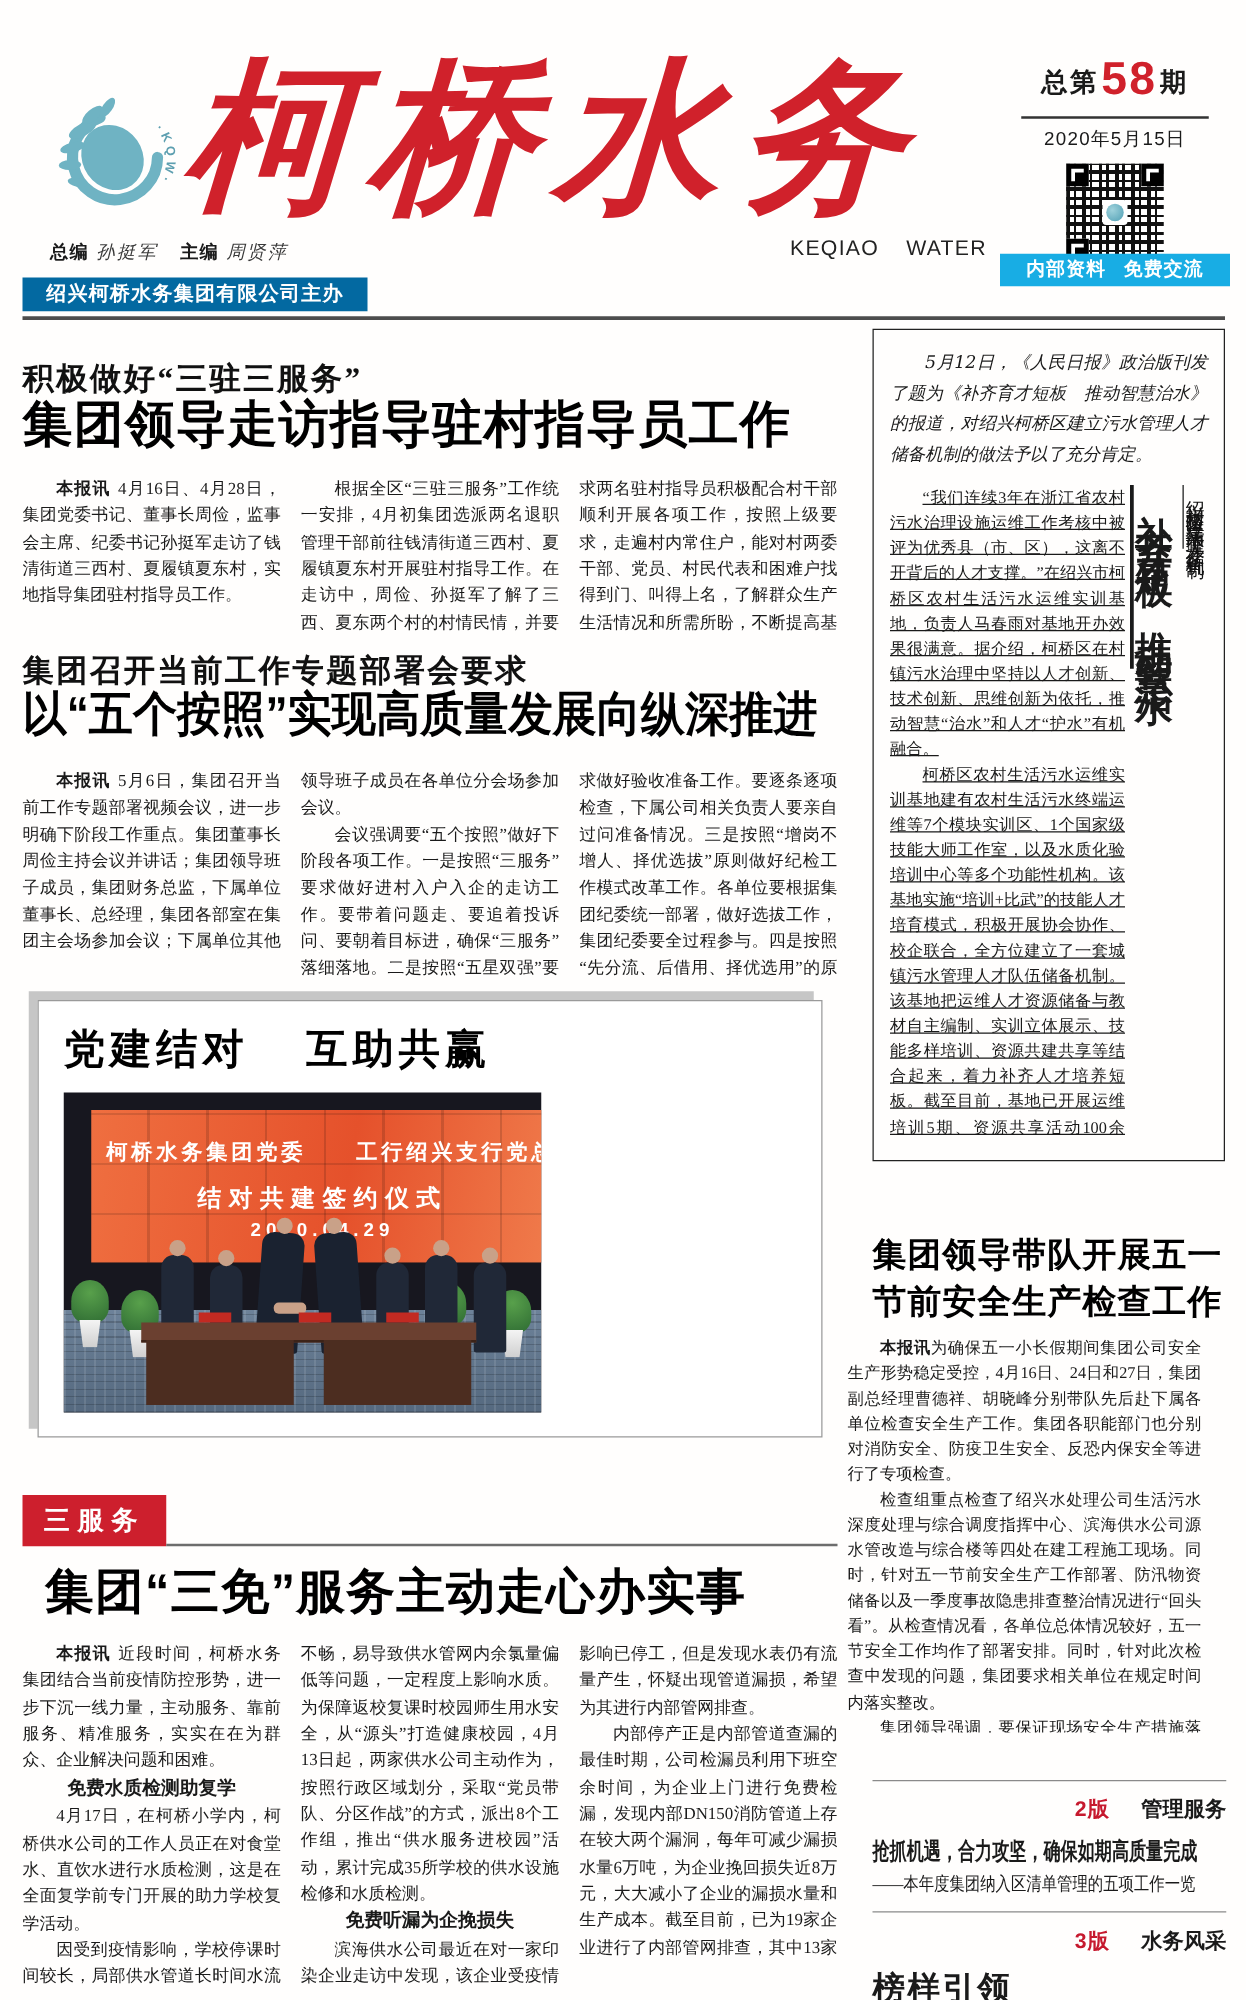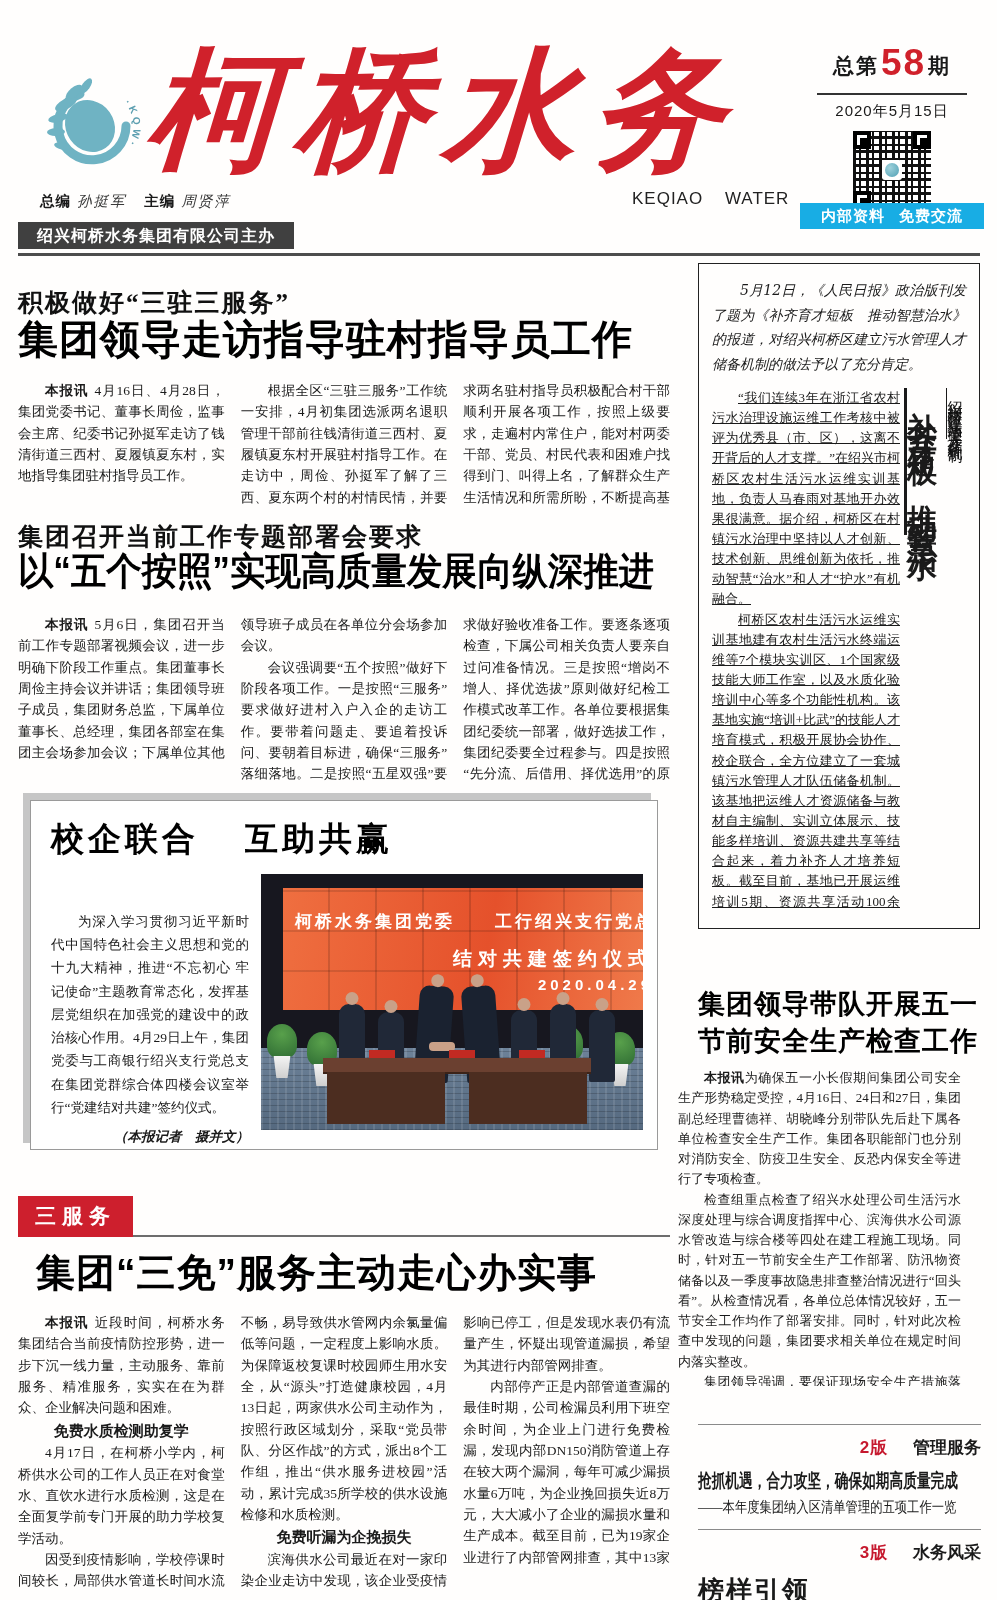--- a/index.html
+++ b/index.html
@@ -29,21 +29,21 @@
   #qr .logo-center{position:absolute;left:29px;top:29px;width:20px;height:20px;background:#fff;border-radius:3px;
       display:flex;align-items:center;justify-content:center;}
   #qr .logo-center b{width:14px;height:14px;border-radius:50%;background:radial-gradient(circle at 35% 35%,#9fd2dc,#4f9fb4);display:block;}
   #internal-box{left:800px;top:203px;width:184px;height:26px;background:#18ade4;color:#fff;
       font-weight:bold;font-size:15px;line-height:26px;text-align:center;letter-spacing:1px;}
   #internal-box span{margin:0 7px;}
   #staff-line{left:40px;top:192px;font-size:14.5px;}
   #staff-line b{font-family:"Liberation Sans",sans-serif;letter-spacing:1px;}
   #staff-line .nm{color:#3a3a3a;font-style:italic;margin:0 14px 0 6px;letter-spacing:2px;}
   #english-title{left:632px;top:189px;font-size:17px;letter-spacing:1px;word-spacing:16px;color:#222;}
-  #organizer-box{left:18px;top:222px;width:276px;height:27px;background:#404040;color:#fff;
+  #organizer-box{left:18px;top:222px;width:276px;height:27px;background:#0369a1;color:#fff;
       font-weight:bold;font-size:16px;line-height:27px;text-align:center;letter-spacing:1px;}
   #slogan{left:312px;top:216px;font-size:25px;font-weight:bold;letter-spacing:5px;white-space:nowrap;}
   #slogan .s2{margin-left:38px;}
   #top-rule{left:18px;top:253px;width:962px;height:3px;background:#4d4d4d;}
 
   
   .kicker{font-size:25px;font-weight:bold;letter-spacing:2px;color:#111;}
   .headline{font-family:"Liberation Sans","DejaVu Sans",sans-serif;font-weight:bold;color:#000;white-space:nowrap;}
   .art-body{font-size:13.5px;line-height:1.58;text-align:justify;column-fill:auto;}
   .art-body p{margin:0;text-indent:2em;}
@@ -82,21 +82,21 @@
   #dj-text p{margin:0;text-indent:2em;}
   #dj-byline{text-align:right;font-style:italic;font-weight:bold;font-size:13.5px;margin-top:6px;}
   
   #photo{position:relative;width:382px;height:256px;background:#17171f;overflow:hidden;flex:none;}
   #screen{position:absolute;left:22px;top:14px;width:370px;height:122px;
       background:
         repeating-linear-gradient(90deg,transparent 0 45px,rgba(0,0,0,.14) 45px 47px),
         repeating-linear-gradient(0deg,transparent 0 38px,rgba(0,0,0,.12) 38px 40px),
         linear-gradient(100deg,#ef6f40,#e5512b 55%,#f07c4c);}
   .scr-line{position:absolute;width:100%;color:#fff;font-family:"Liberation Sans",sans-serif;
-      font-weight:bold;white-space:nowrap;text-align:right;}
+      font-weight:bold;white-space:nowrap;text-align:center;}
   #scr1{top:22px;font-size:17px;letter-spacing:3px;left:12px;text-align:left;}
   #scr2{top:58px;font-size:19px;letter-spacing:6px;}
   #scr3{top:88px;font-size:15px;letter-spacing:4px;}
   #floor{position:absolute;left:0;bottom:0;width:100%;height:82px;
       background:
         repeating-linear-gradient(90deg,rgba(255,255,255,.10) 0 2px,transparent 2px 8px),
         repeating-linear-gradient(0deg,rgba(0,0,0,.18) 0 1px,transparent 1px 6px),
         linear-gradient(#6d8299,#55697f);}
   .plant{position:absolute;width:30px;height:34px;background:radial-gradient(circle at 50% 30%,#58a04b,#2e6b33);
       border-radius:50% 50% 35% 35%;}
@@ -222,27 +222,23 @@
         <p>柯桥区农村生活污水运维实训基地建有农村生活污水终端运维等7个模块实训区、1个国家级技能大师工作室，以及水质化验培训中心等多个功能性机构。该基地实施“培训+比武”的技能人才培育模式，积极开展协会协作、校企联合，全方位建立了一套城镇污水管理人才队伍储备机制。该基地把运维人才资源储备与教材自主编制、实训立体展示、技能多样培训、资源共建共享等结合起来，着力补齐人才培养短板。截至目前，基地已开展运维培训5期、资源共享活动100余次、受益者超过1000人。</p>
 
       </div>
       <div class="v-main">补齐育才短板　推动智慧治水</div>
       <div class="v-sub">绍兴柯桥区建立污水管理人才储备机制</div>
     </div>
   </div>
 
   <div id="dj-box" class="abs">
     <div id="dj-headline" class="headline">
-      <span>校企联合</span><span class="gap">互助共赢</span>
+      <span>党建结对</span><span class="gap">互助共赢</span>
     </div>
     <div id="dj-row">
-      <div id="dj-text">
-        <p>为深入学习贯彻习近平新时代中国特色社会主义思想和党的十九大精神，推进“不忘初心 牢记使命”主题教育常态化，发挥基层党组织在加强党的建设中的政治核心作用。4月29日上午，集团党委与工商银行绍兴支行党总支在集团党群综合体四楼会议室举行“党建结对共建”签约仪式。</p>
-        <div id="dj-byline">（本报记者　摄并文）</div>
-      </div>
       <div id="photo">
         <div id="screen">
           <div class="scr-line" id="scr1">柯桥水务集团党委　　工行绍兴支行党总</div>
           <div class="scr-line" id="scr2">结对共建签约仪式</div>
           <div class="scr-line" id="scr3">2020.04.29</div>
         </div>
         <div id="floor"></div>
         <div class="plant" style="left:6px;top:150px"></div>
         <div class="pot" style="left:11px;top:182px"></div>
         <div class="plant" style="left:46px;top:158px"></div>

